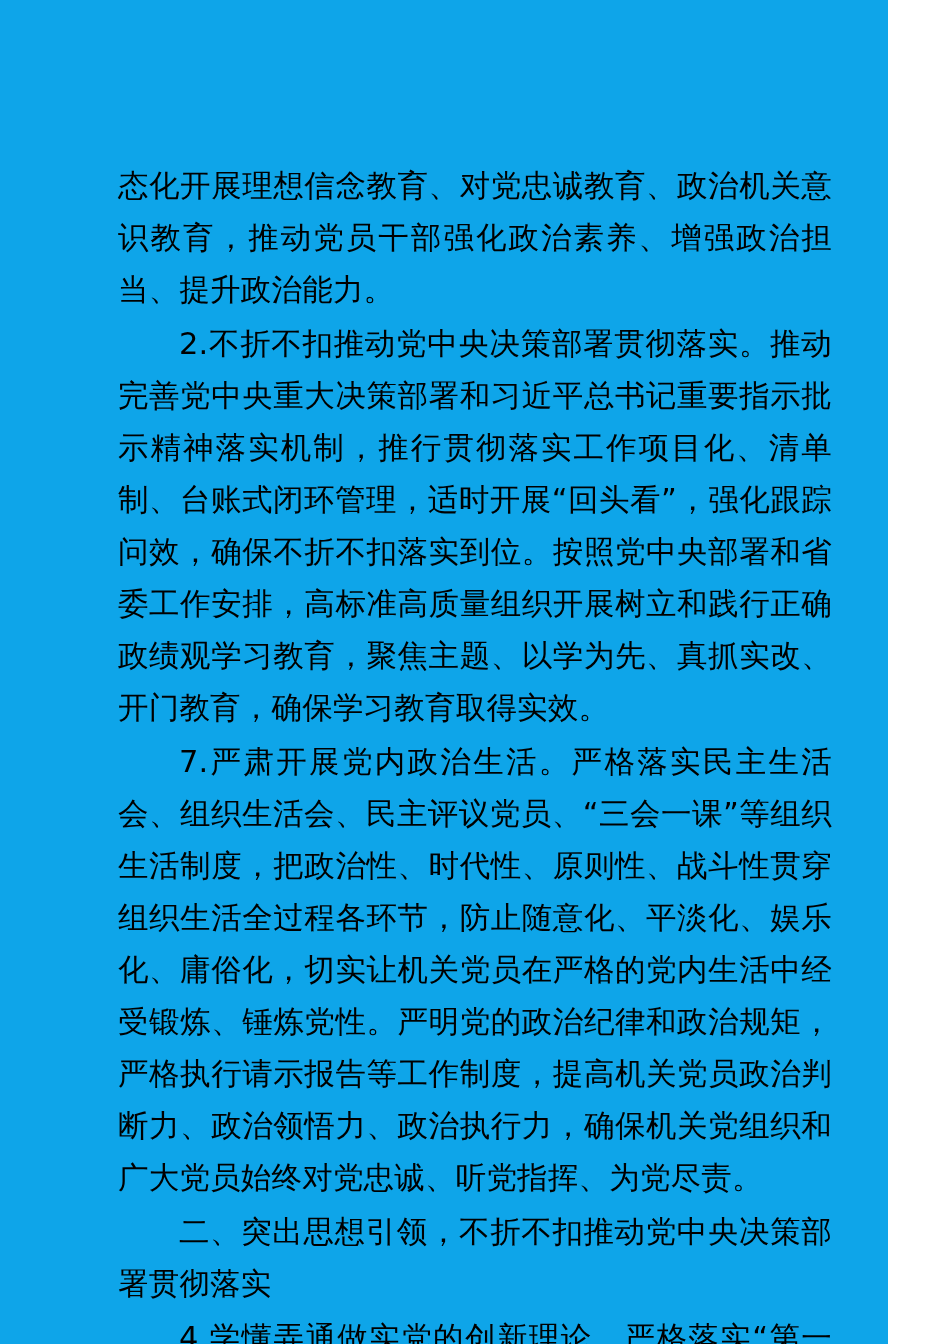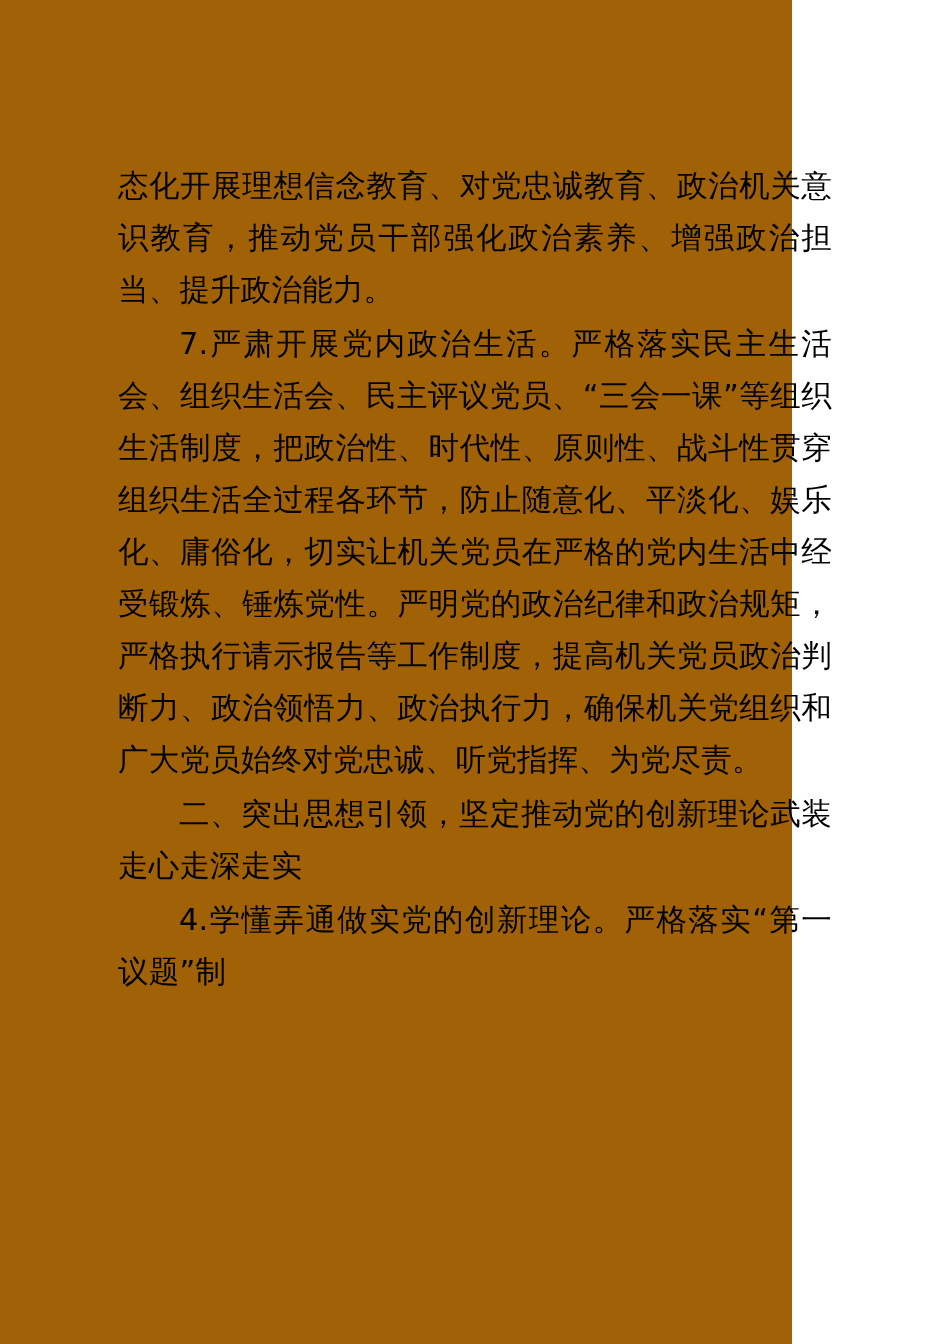--- a/index.html
+++ b/index.html
@@ -7,23 +7,23 @@
     padding: 0;
   }
   body {
     width: 950px;
     height: 1344px;
     background: #ffffff;
     font-family: "DejaVu Sans", "Liberation Sans", sans-serif;
   }
   .page {
     position: relative;
-    width: 792px;
+    width: 888px;
     height: 1344px;
-    background: #a16207;
+    background: #0ea5e9;
     box-sizing: border-box;
     padding: 160px 118px 52px 118px;
   }
   .doc-body {
     width: 714px;
   }
   .para {
     margin: 0 0 2px 0;
     font-size: 30.5px;
     line-height: 52px;
@@ -39,17 +39,18 @@
   .no-indent {
     text-indent: 0;
   }
 </style>
 </head>
 <body>
 
 <div class="page">
   <div class="doc-body">
     <p class="para no-indent">态化开展理想信念教育、对党忠诚教育、政治机关意识教育，推动党员干部强化政治素养、增强政治担当、提升政治能力。</p>
+    <p class="para indent">2.不折不扣推动党中央决策部署贯彻落实。推动完善党中央重大决策部署和习近平总书记重要指示批示精神落实机制，推行贯彻落实工作项目化、清单制、台账式闭环管理，适时开展“回头看”，强化跟踪问效，确保不折不扣落实到位。按照党中央部署和省委工作安排，高标准高质量组织开展树立和践行正确政绩观学习教育，聚焦主题、以学为先、真抓实改、开门教育，确保学习教育取得实效。</p>
     <p class="para indent">7.严肃开展党内政治生活。严格落实民主生活会、组织生活会、民主评议党员、“三会一课”等组织生活制度，把政治性、时代性、原则性、战斗性贯穿组织生活全过程各环节，防止随意化、平淡化、娱乐化、庸俗化，切实让机关党员在严格的党内生活中经受锻炼、锤炼党性。严明党的政治纪律和政治规矩，严格执行请示报告等工作制度，提高机关党员政治判断力、政治领悟力、政治执行力，确保机关党组织和广大党员始终对党忠诚、听党指挥、为党尽责。</p>
-    <p class="para indent">二、突出思想引领，坚定推动党的创新理论武装走心走深走实</p>
+    <p class="para indent">二、突出思想引领，不折不扣推动党中央决策部署贯彻落实</p>
     <p class="para indent">4.学懂弄通做实党的创新理论。严格落实“第一议题”制</p>
   </div>
 </div>
 
 </body></html>

